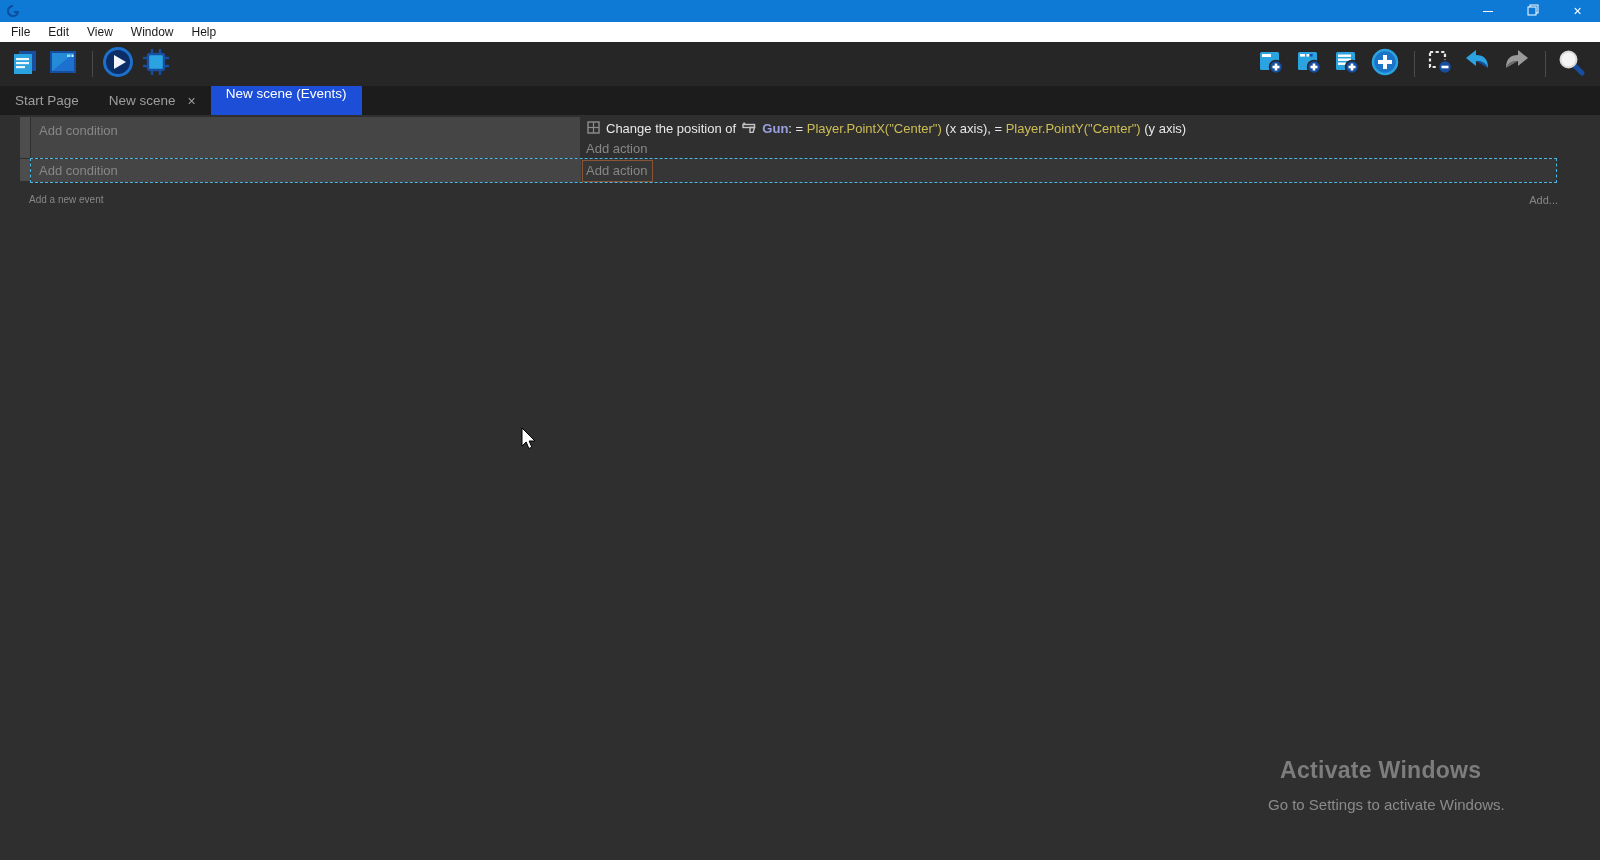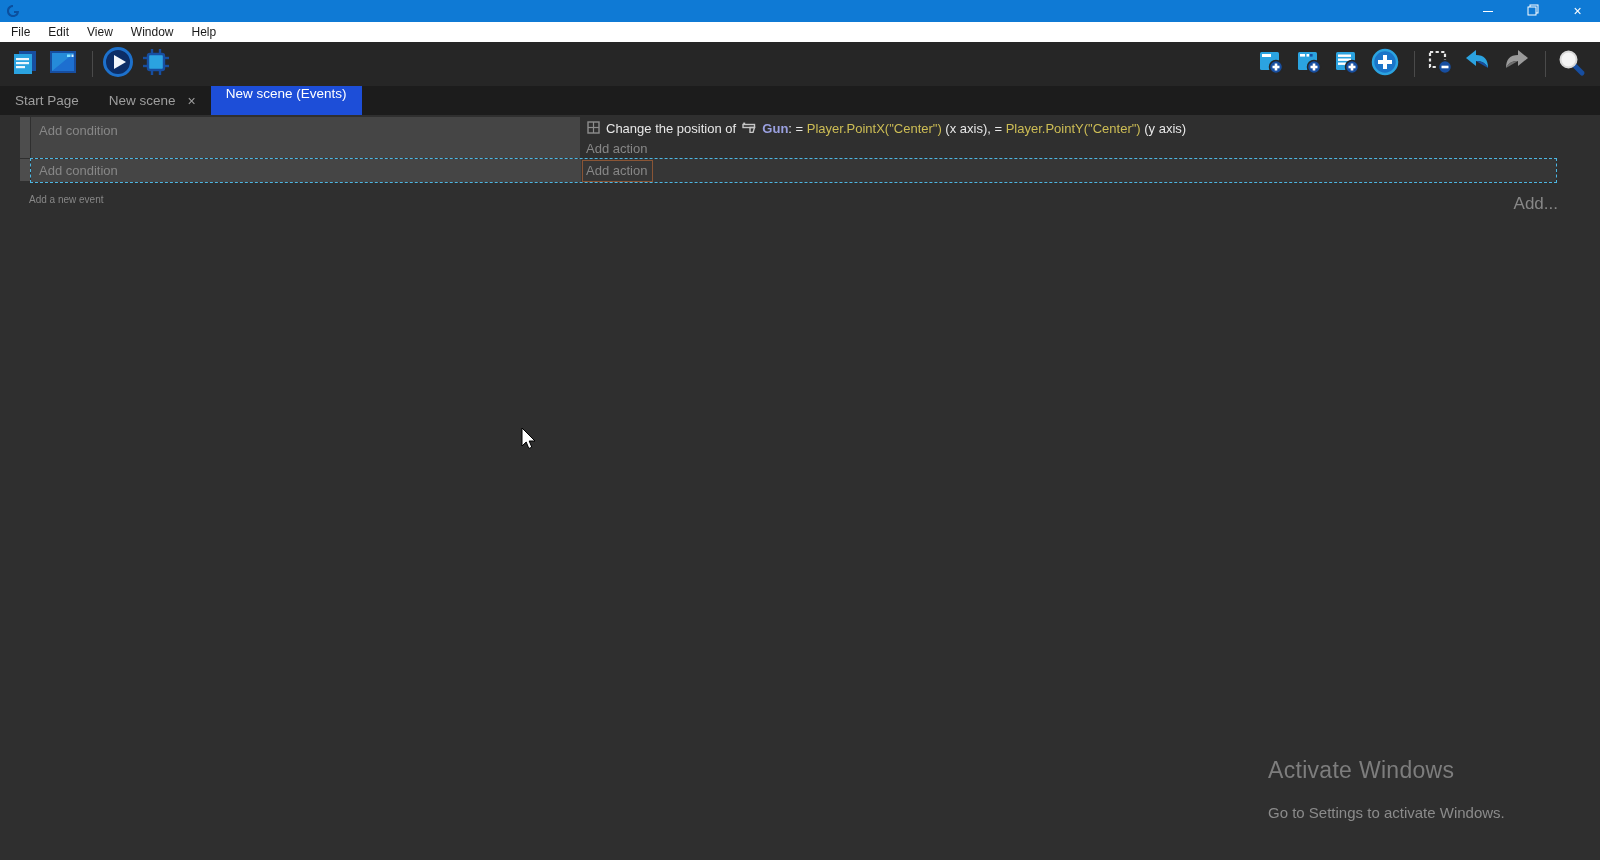--- a/index.html
+++ b/index.html
@@ -72,26 +72,26 @@
 
   .sel-event {
     position:absolute; left:30px; top:43px; width:1527px; height:25px;
     border:1px dashed #4db6e2; display:flex; align-items:stretch;
   }
   .sel-cond { width:550px; background:#454545; display:flex; align-items:center; padding-left:8px; color:#878787; }
   .sel-act { flex:1; background:#363636; display:flex; align-items:center; }
   .focus-box { border:1px solid #8a5535; padding:2px 5px 3px 3px; color:#878787; margin-left:1px; }
 
   .footer-left { position:absolute; left:29px; top:79px; color:#878787; font-size:10px; }
-  .footer-right { position:absolute; right:42px; top:79px; color:#878787; font-size:17px; }
+  .footer-right { position:absolute; right:42px; top:79px; color:#878787; font-size:11px; }
 
   
   .watermark { position:absolute; left:1268px; top:757px; color:#7d7d7d; }
-  .wm1 { font-size:23px; font-weight:400; letter-spacing:.3px; }
-  .wm2 { font-size:15px; color:#8b8b8b; margin-top:20px; }
+  .wm1 { font-size:23px; font-weight:700; letter-spacing:.3px;margin-left:12px; }
+  .wm2 { font-size:15px; color:#8b8b8b; margin-top:12px; }
 
   
   .cursor { position:absolute; left:521px; top:427px; width:16px; height:24px; pointer-events:none; }
 </style>
 </head>
 <body>
 
 <div class="titlebar">
   <span class="app-icon">
     <svg width="14" height="14" viewBox="0 0 14 14">

